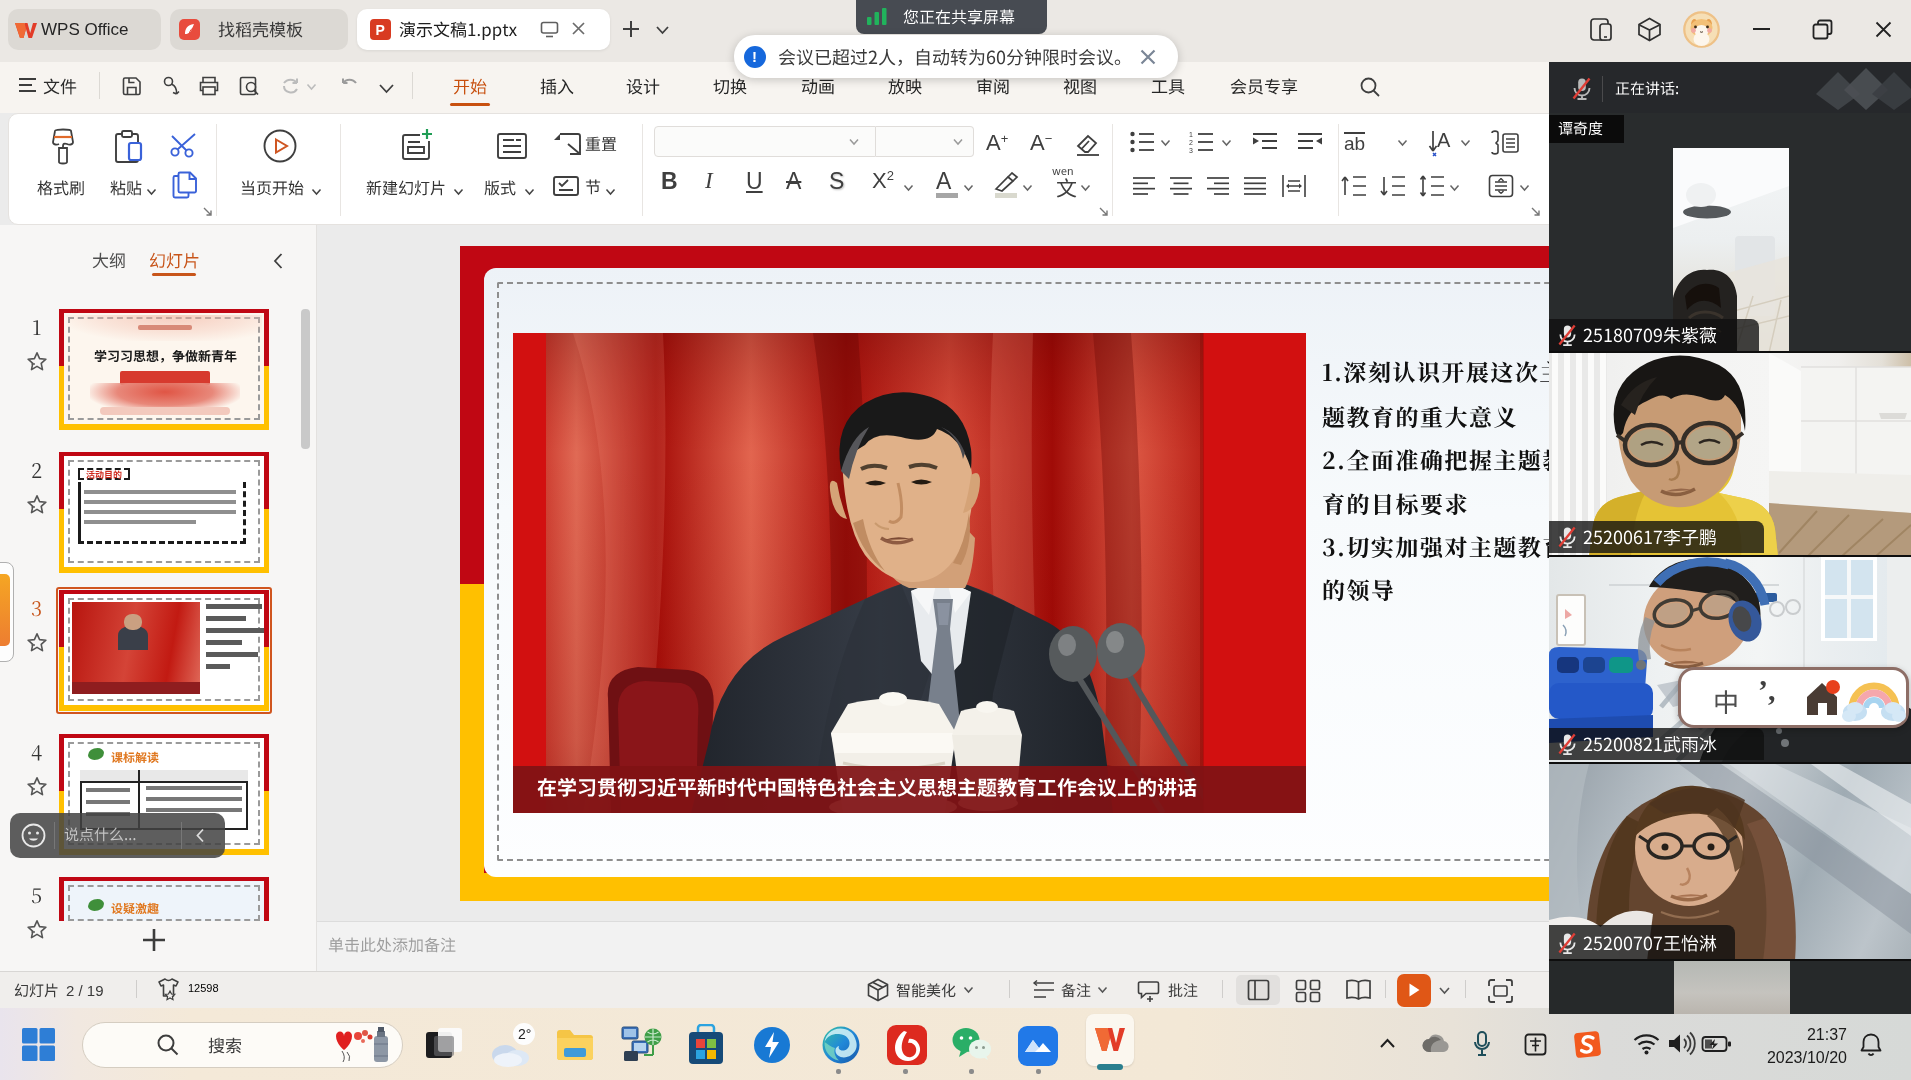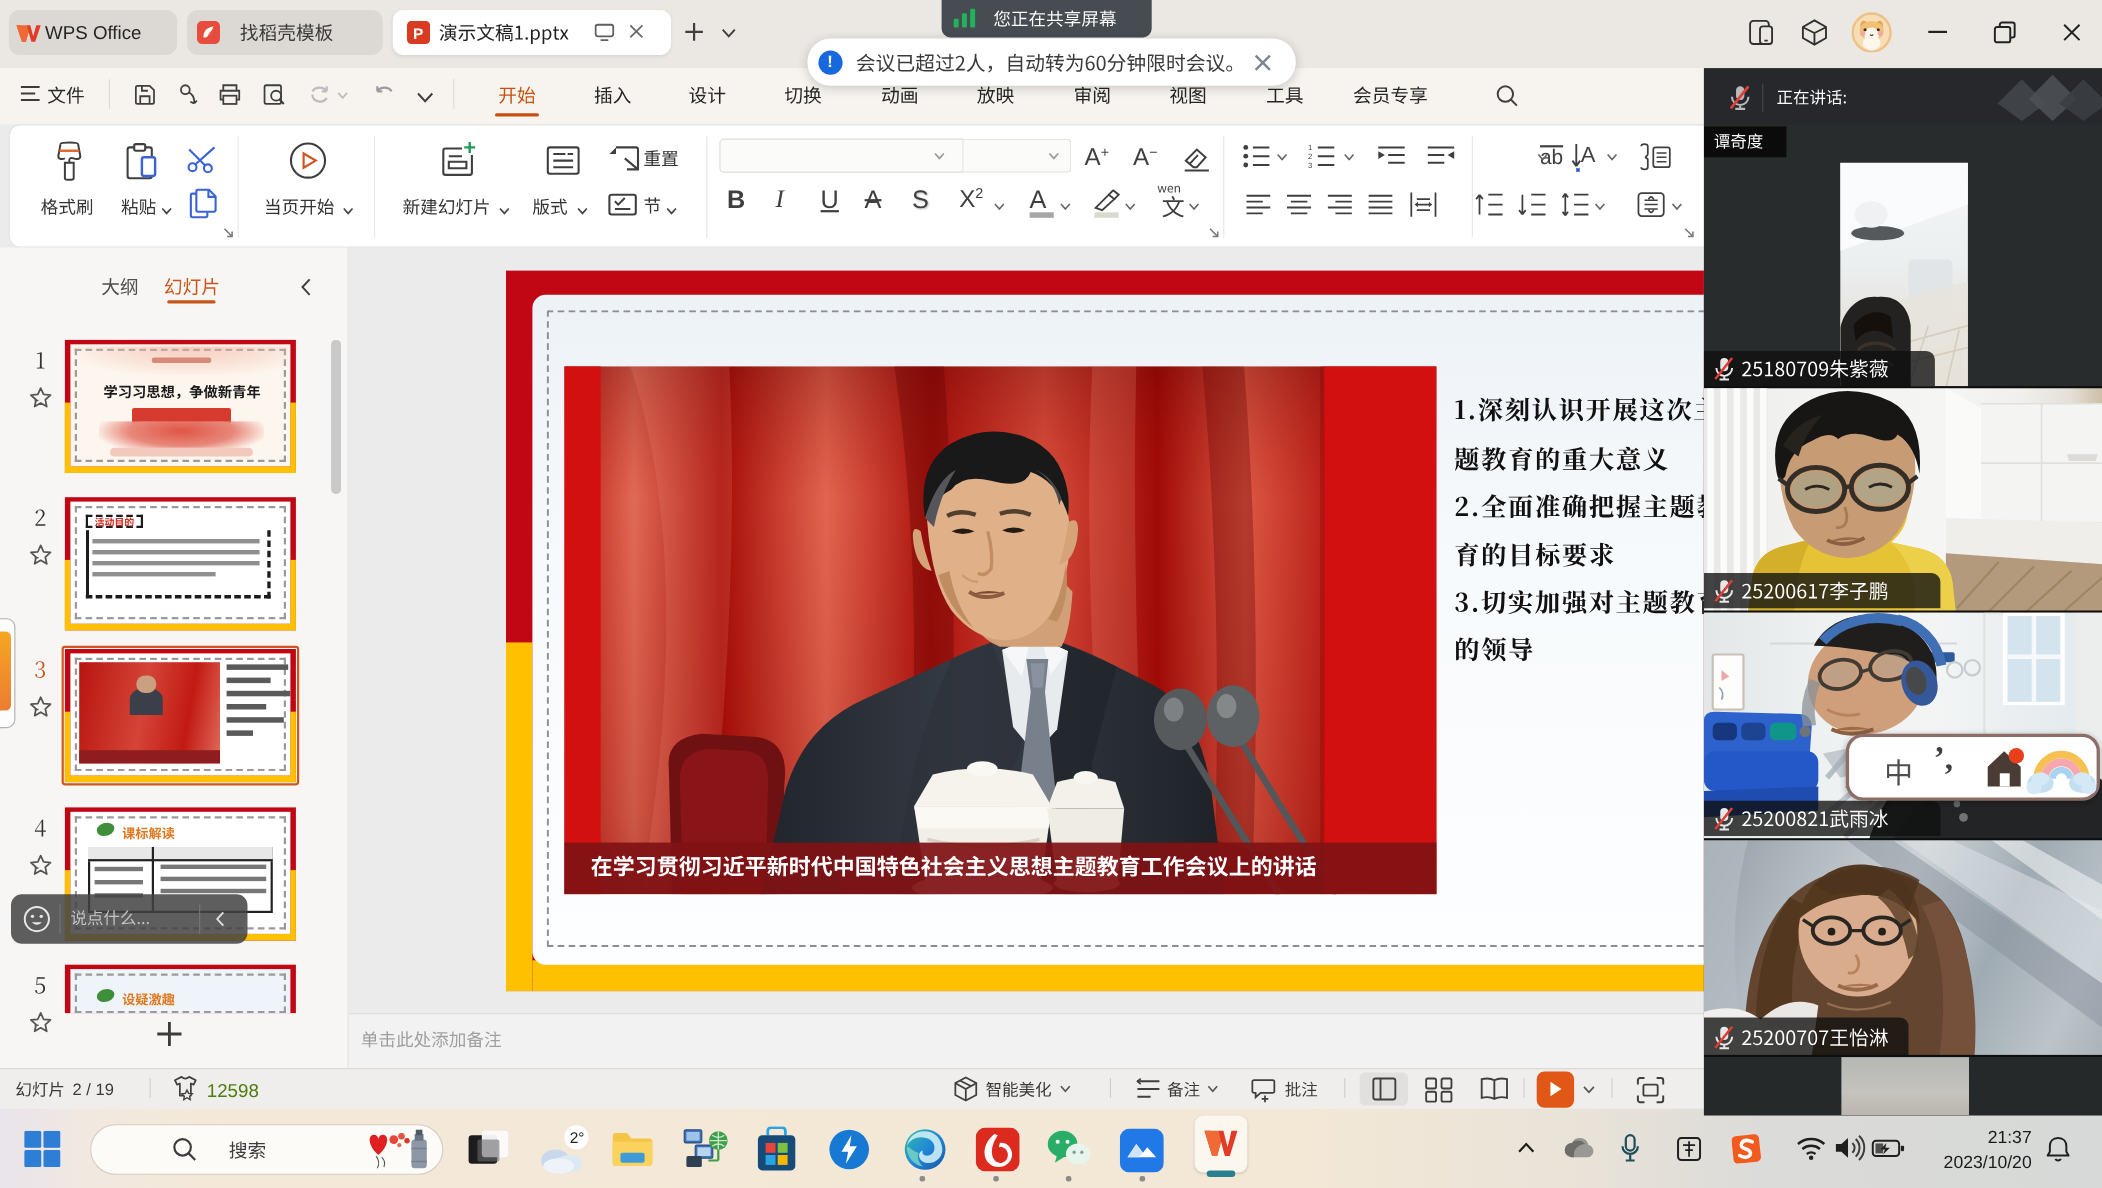--- a/index.html
+++ b/index.html
@@ -324,21 +324,21 @@
     </svg>
 <svg class="abs" style="left:1252px;top:132px" width="26" height="20" viewBox="0 0 26 20">
 <path d="M1 2 H25 M10 9 H25 M10 16 H25" stroke="#3f3f3f" stroke-width="1.8"></path>
 <path d="M7 9 L1 5.5 V12.5 Z" fill="#3f3f3f"></path>
     </svg>
 <svg class="abs" style="left:1297px;top:132px" width="26" height="20" viewBox="0 0 26 20">
 <path d="M1 2 H25 M1 9 H16 M1 16 H16" stroke="#3f3f3f" stroke-width="1.8"></path>
 <path d="M19 9 L25 5.5 V12.5 Z" fill="#3f3f3f"></path>
     </svg>
 <div style="position:absolute;left:1338px;top:124px;width:1px;height:92px;background:#e8e5e2"></div>
-<div class="abs" style="left:1400px;top:132px;font-size:19px;color:#3f3f3f;border-top:2px solid #3f3f3f;line-height:20px">ab</div>
+<div class="abs" style="left:1344px;top:132px;font-size:19px;color:#3f3f3f;border-top:2px solid #3f3f3f;line-height:20px">ab</div>
 <svg class="abs" style="left:1397px;top:139px" width="11" height="8" viewBox="0 0 11 8">
       <path d="M1.5 1.5 L5.5 6 L9.5 1.5" stroke="#666" stroke-width="1.5" fill="none"></path>
     </svg>
 <svg class="abs" style="left:1428px;top:129px" width="30" height="28" viewBox="0 0 30 28">
 <text x="9" y="18" font-size="20" fill="#3f3f3f" font-family="Liberation Sans">A</text>
 <path d="M5 2 V22 M5 22 L1.5 17 M5 22 L8.5 17" stroke="#3f3f3f" stroke-width="1.7" fill="none"></path>
 <path d="M5 24 L8 27 M5 27 L8 24" stroke="#2a52c9" stroke-width="1.5"></path>
     </svg>
 <svg class="abs" style="left:1460px;top:139px" width="11" height="8" viewBox="0 0 11 8">
       <path d="M1.5 1.5 L5.5 6 L9.5 1.5" stroke="#666" stroke-width="1.5" fill="none"></path>
@@ -675,21 +675,21 @@
 <div style="position:absolute;left:0px;top:971px;width:1911px;height:37px;background:#f0eeec;border-top:1px solid #d8d6d4"></div>
 <svg style="position:absolute;left:14px;top:980px;" width="45" height="20" viewBox="0 -16 45 20">
       <path d="M7.1 -11.1V-10.1H12.8C12.6 -3.6 12.3 -1.2 11.8 -0.6C11.7 -0.4 11.5 -0.4 11.2 -0.4C10.8 -0.4 9.9 -0.4 8.9 -0.4C9.1 -0.1 9.3 0.3 9.3 0.7C10.2 0.7 11.1 0.8 11.7 0.7C12.2 0.6 12.5 0.5 12.9 0C13.5 -0.7 13.7 -3.2 13.9 -10.5C13.9 -10.7 13.9 -11.1 13.9 -11.1ZM1.3 0C1.6 -0.2 2.2 -0.3 6.7 -1.1C6.9 -0.5 7.1 0.1 7.2 0.6L8.2 0.1C7.9 -1 7.1 -2.9 6.4 -4.3L5.4 -4C5.7 -3.4 6 -2.8 6.3 -2.1L2.8 -1.5C4.4 -3.4 6 -5.9 7.2 -8.3L6.1 -8.8C5.8 -8.3 5.5 -7.7 5.2 -7.1L2.4 -6.9C3.4 -8.4 4.4 -10.3 5.2 -12.1L4 -12.6C3.3 -10.5 2.1 -8.3 1.7 -7.8C1.4 -7.2 1.1 -6.8 0.8 -6.7C0.9 -6.4 1.1 -5.8 1.2 -5.6C1.4 -5.7 1.9 -5.8 4.6 -6C3.6 -4.3 2.7 -2.9 2.2 -2.4C1.6 -1.7 1.2 -1.2 0.9 -1.1C1 -0.8 1.2 -0.2 1.3 0Z M16.5 -9.5C16.4 -8.3 16.2 -6.8 15.8 -5.8L16.7 -5.5C17.1 -6.6 17.3 -8.2 17.4 -9.4ZM20.7 -9.8C20.5 -8.8 20 -7.5 19.6 -6.6L20.3 -6.3C20.7 -7.1 21.2 -8.4 21.7 -9.4ZM18.3 -12.5V-7.7C18.3 -4.9 18 -1.9 15.6 0.4C15.9 0.5 16.3 0.9 16.5 1.2C17.8 -0 18.5 -1.5 18.9 -3C19.6 -2.3 20.5 -1.3 20.9 -0.7L21.6 -1.6C21.2 -2 19.7 -3.7 19.1 -4.1C19.3 -5.3 19.4 -6.5 19.4 -7.7V-12.5ZM21.7 -11.4V-10.3H25.6V-0.4C25.6 -0.2 25.5 -0.1 25.2 -0.1C24.9 -0.1 23.8 -0.1 22.7 -0.1C22.9 0.2 23.1 0.8 23.1 1.1C24.6 1.1 25.5 1.1 26.1 0.9C26.6 0.7 26.8 0.3 26.8 -0.4V-10.3H29.4V-11.4Z M32.7 -12.2V-7.2C32.7 -4.6 32.5 -1.8 30.6 0.3C30.9 0.5 31.3 1 31.5 1.2C32.8 -0.3 33.5 -2.1 33.7 -4H40V1.2H41.2V-5.2H33.8C33.9 -5.8 33.9 -6.5 33.9 -7.2V-7.6H43.5V-8.7H39.3V-12.6H38.1V-8.7H33.9V-12.2Z" fill="#3a3a3a"></path>
     </svg>
 <div class="abs" style="left:66px;top:982px;font-size:15px;color:#3a3a3a">2 / 19</div>
 <div style="position:absolute;left:136px;top:980px;width:1px;height:18px;background:#cfcdcb"></div>
 <svg class="abs" style="left:156px;top:977px" width="26" height="24" viewBox="0 0 26 24">
 <path d="M9 2 L3 5 L5 9 L7.5 8 L7.5 19 H17.5 V8 L20 9 L22 5 L16 2 Q12.5 5 9 2 Z" fill="none" stroke="#3f3f3f" stroke-width="1.6" stroke-linejoin="round"></path>
 <path d="M14 14 L15.5 17 L18.8 17.3 L16.4 19.5 L17 22.7 L14 21 L11 22.7 L11.6 19.5 L9.2 17.3 L12.5 17 Z" fill="#f0eeec" stroke="#3f3f3f" stroke-width="1.2"></path>
     </svg>
-<div class="abs" style="left:188px;top:982px;font-size:17px;color:#4d7c0f">12598</div>
+<div class="abs" style="left:188px;top:982px;font-size:11px;color:#000000">12598</div>
 <svg class="abs" style="left:866px;top:978px" width="24" height="24" viewBox="0 0 24 24">
 <path d="M12 1.5 L21.5 6.5 V17.5 L12 22.5 L2.5 17.5 V6.5 Z" fill="none" stroke="#3f3f3f" stroke-width="1.6"></path>
 <path d="M3 7 L12 12 L21 7 M12 12 V22" fill="none" stroke="#3f3f3f" stroke-width="1.6"></path>
 <path d="M7 4.5 L17 9.5" stroke="#3f3f3f" stroke-width="1.6"></path>
     </svg>
 <svg style="position:absolute;left:896px;top:980px;" width="60" height="20" viewBox="0 -16 60 20">
       <path d="M9.2 -10.4H12.3V-7.2H9.2ZM8.2 -11.4V-6.1H13.4V-11.4ZM4 -1.8H11V-0.3H4ZM4 -2.7V-4.1H11V-2.7ZM2.9 -5V1.2H4V0.6H11V1.2H12.2V-5ZM2.4 -12.6C2.1 -11.5 1.5 -10.4 0.8 -9.6C1 -9.5 1.4 -9.2 1.6 -9.1C2 -9.4 2.3 -9.9 2.6 -10.4H3.9V-9.6L3.8 -9H0.8V-8.1H3.6C3.3 -7.2 2.5 -6.2 0.6 -5.4C0.9 -5.2 1.2 -4.9 1.3 -4.6C2.9 -5.4 3.8 -6.2 4.3 -7.1C5.1 -6.6 6.2 -5.8 6.6 -5.4L7.4 -6.2C7 -6.5 5.3 -7.5 4.7 -7.8L4.7 -8.1H7.5V-9H4.9L4.9 -9.6V-10.4H7.2V-11.4H3.1C3.2 -11.7 3.3 -12.1 3.5 -12.4Z M20.7 -6.3V-5H17.6V-6.3ZM16.5 -7.3V1.2H17.6V-1.9H20.7V-0.1C20.7 0.1 20.7 0.1 20.5 0.1C20.3 0.1 19.6 0.1 18.9 0.1C19.1 0.4 19.3 0.9 19.3 1.2C20.3 1.2 20.9 1.1 21.3 1C21.7 0.8 21.9 0.5 21.9 -0.1V-7.3ZM17.6 -4.1H20.7V-2.8H17.6ZM27.9 -11.5C27 -11 25.7 -10.5 24.4 -10V-12.6H23.3V-7.6C23.3 -6.4 23.6 -6 25.1 -6C25.4 -6 27.3 -6 27.7 -6C28.8 -6 29.2 -6.5 29.3 -8.3C29 -8.4 28.5 -8.6 28.3 -8.8C28.2 -7.3 28.1 -7 27.6 -7C27.1 -7 25.5 -7 25.2 -7C24.5 -7 24.4 -7.1 24.4 -7.6V-9.1C25.8 -9.6 27.4 -10.1 28.6 -10.6ZM28 -4.8C27.2 -4.2 25.7 -3.6 24.4 -3.2V-5.6H23.3V-0.5C23.3 0.7 23.7 1.1 25.1 1.1C25.4 1.1 27.4 1.1 27.7 1.1C29 1.1 29.3 0.5 29.4 -1.5C29.1 -1.6 28.7 -1.7 28.4 -1.9C28.4 -0.2 28.3 0.1 27.6 0.1C27.2 0.1 25.5 0.1 25.2 0.1C24.5 0.1 24.4 -0 24.4 -0.5V-2.3C25.9 -2.7 27.6 -3.3 28.8 -3.9ZM16.3 -8.3C16.6 -8.4 17.1 -8.5 21.2 -8.8C21.3 -8.5 21.5 -8.2 21.6 -8L22.5 -8.4C22.2 -9.3 21.4 -10.7 20.6 -11.7L19.7 -11.3C20.1 -10.8 20.4 -10.2 20.8 -9.6L17.5 -9.5C18.1 -10.3 18.8 -11.3 19.3 -12.3L18.1 -12.6C17.7 -11.5 16.8 -10.3 16.6 -10C16.3 -9.6 16.1 -9.4 15.9 -9.4C16 -9.1 16.2 -8.5 16.3 -8.3Z M40.4 -12.7C40.1 -12 39.6 -11.1 39.1 -10.5H35.1L35.7 -10.8C35.5 -11.3 34.9 -12.1 34.4 -12.7L33.4 -12.2C33.9 -11.7 34.3 -11 34.6 -10.5H31.5V-9.5H36.9V-8.3H32.2V-7.3H36.9V-6H30.8V-5H36.8C36.7 -4.6 36.7 -4.2 36.6 -3.9H31.2V-2.8H36.2C35.5 -1.3 34.1 -0.3 30.6 0.1C30.8 0.4 31.1 0.9 31.2 1.2C35.1 0.5 36.7 -0.7 37.4 -2.7C38.6 -0.6 40.7 0.7 43.7 1.2C43.8 0.8 44.1 0.4 44.4 0.1C41.6 -0.2 39.6 -1.2 38.6 -2.8H44.1V-3.9H37.8C37.8 -4.2 37.9 -4.6 38 -5H44.2V-6H38V-7.3H42.9V-8.3H38V-9.5H43.5V-10.5H40.4C40.8 -11 41.2 -11.7 41.6 -12.3Z M58 -10.4C57 -8.8 55.5 -7.3 53.9 -6.1V-12.3H52.7V-5.2C51.8 -4.5 50.8 -3.9 49.8 -3.4C50.1 -3.2 50.5 -2.9 50.7 -2.6C51.3 -3 52 -3.4 52.7 -3.8V-1.2C52.7 0.5 53.2 0.9 54.7 0.9C55 0.9 57 0.9 57.4 0.9C59 0.9 59.3 -0.1 59.4 -2.9C59.1 -3 58.6 -3.2 58.3 -3.4C58.2 -0.9 58.1 -0.2 57.3 -0.2C56.9 -0.2 55.2 -0.2 54.8 -0.2C54.1 -0.2 53.9 -0.4 53.9 -1.2V-4.6C55.9 -6 57.7 -7.8 59.1 -9.7ZM49.7 -12.6C48.8 -10.3 47.2 -8.1 45.6 -6.6C45.9 -6.4 46.2 -5.8 46.4 -5.5C47 -6.1 47.5 -6.8 48.1 -7.5V1.2H49.3V-9.3C49.9 -10.2 50.4 -11.2 50.8 -12.3Z" fill="#3a3a3a"></path>
     </svg>
 <svg class="abs" style="left:963px;top:986px" width="11" height="8" viewBox="0 0 11 8">
       <path d="M1.5 1.5 L5.5 6 L9.5 1.5" stroke="#555" stroke-width="1.5" fill="none"></path>

